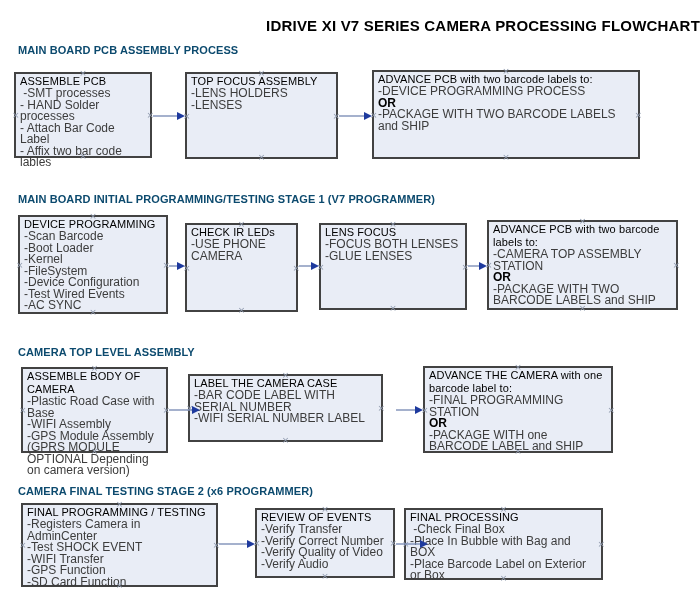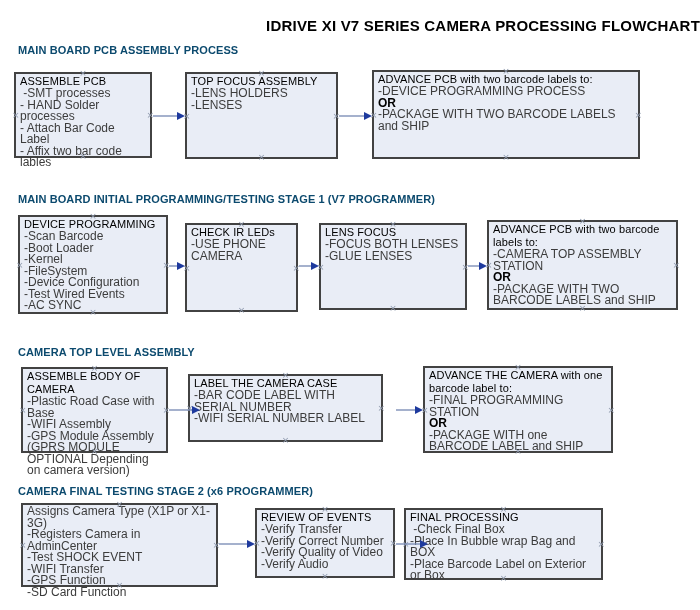--- a/index.html
+++ b/index.html
@@ -156,21 +156,21 @@
     <div class="line">-PACKAGE WITH one BARCODE LABEL and SHIP</div>
   <span class="anchor t">×</span>
       <span class="anchor b">×</span>
       <span class="anchor l">×</span>
       <span class="anchor r">×</span>
     </div>
 
   <div class="section-header" style="top:485px">CAMERA FINAL TESTING STAGE 2 (x6 PROGRAMMER)</div>
 
   <div class="box" style="left:21px;top:503px;width:197px;height:84px">
-    <div class="line">Assigns Camera Type (X1P or X1-3G)</div>
+    <div class="box-title">FINAL PROGRAMMING / TESTING</div>
     <div class="line">-Registers Camera in AdminCenter</div>
     <div class="line">-Test SHOCK EVENT</div>
     <div class="line">-WIFI Transfer</div>
     <div class="line">-GPS Function</div>
     <div class="line">-SD Card Function</div>
   <span class="anchor t">×</span>
       <span class="anchor b">×</span>
       <span class="anchor l">×</span>
       <span class="anchor r">×</span>
     </div>
@@ -183,21 +183,21 @@
     <div class="line">-Verify Audio</div>
   <span class="anchor t">×</span>
       <span class="anchor b">×</span>
       <span class="anchor l">×</span>
       <span class="anchor r">×</span>
     </div>
 
   <div class="box" style="left:404px;top:508px;width:199px;height:72px">
     <div class="box-title">FINAL PROCESSING</div>
     <div class="line"> -Check Final Box</div>
-    <div class="line">-Place In Bubble wrap Bag and BOX</div>
+    <div class="line">-Place In Bubble with Bag and BOX</div>
     <div class="line">-Place Barcode Label on Exterior or Box</div>
   <span class="anchor t">×</span>
       <span class="anchor b">×</span>
       <span class="anchor l">×</span>
       <span class="anchor r">×</span>
     </div>
 
   <svg class="connectors" width="700" height="610">
 
     <g>

